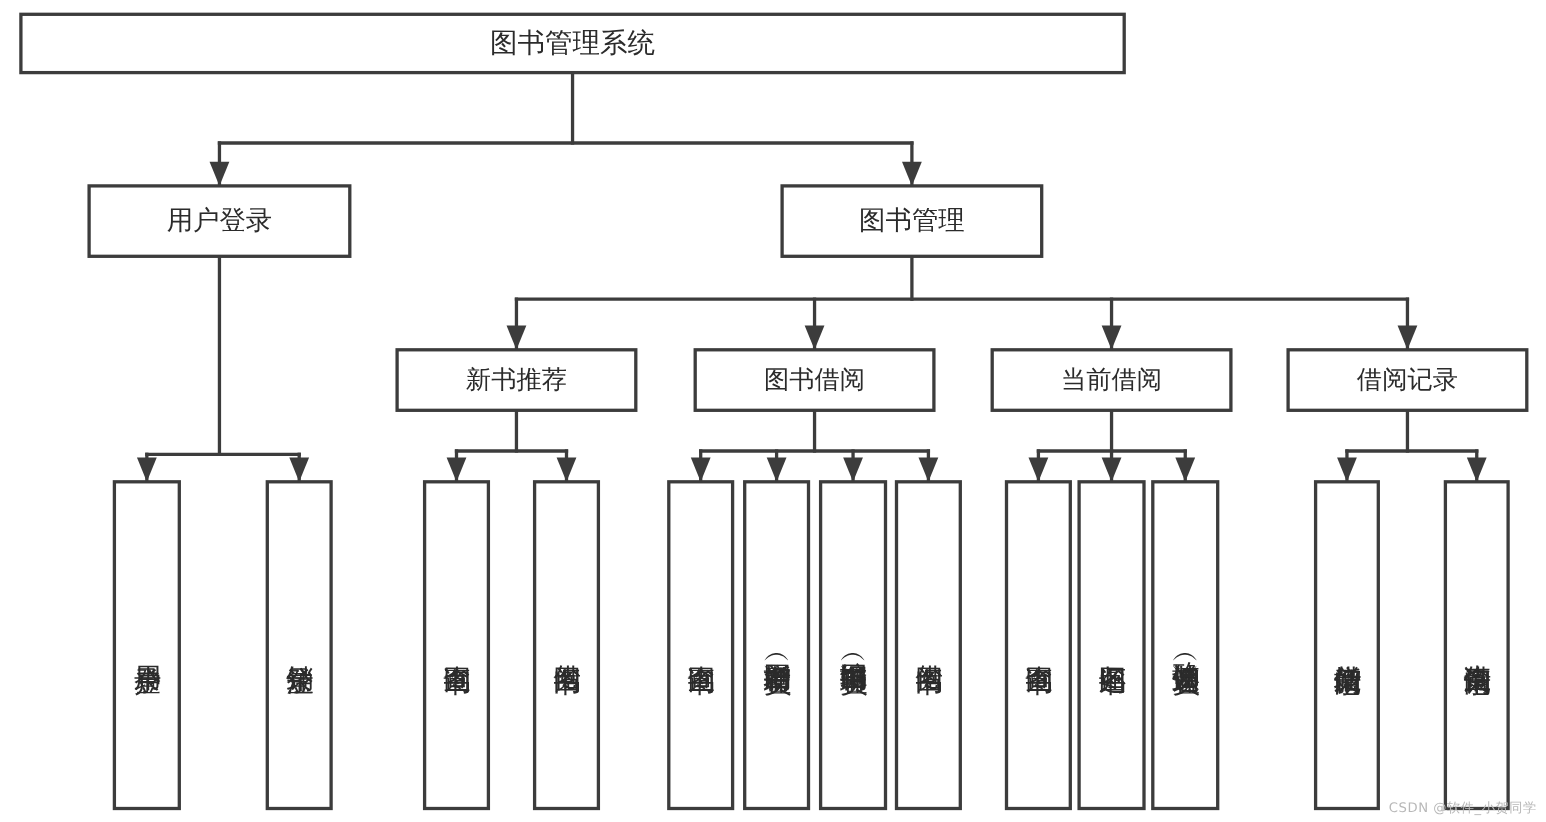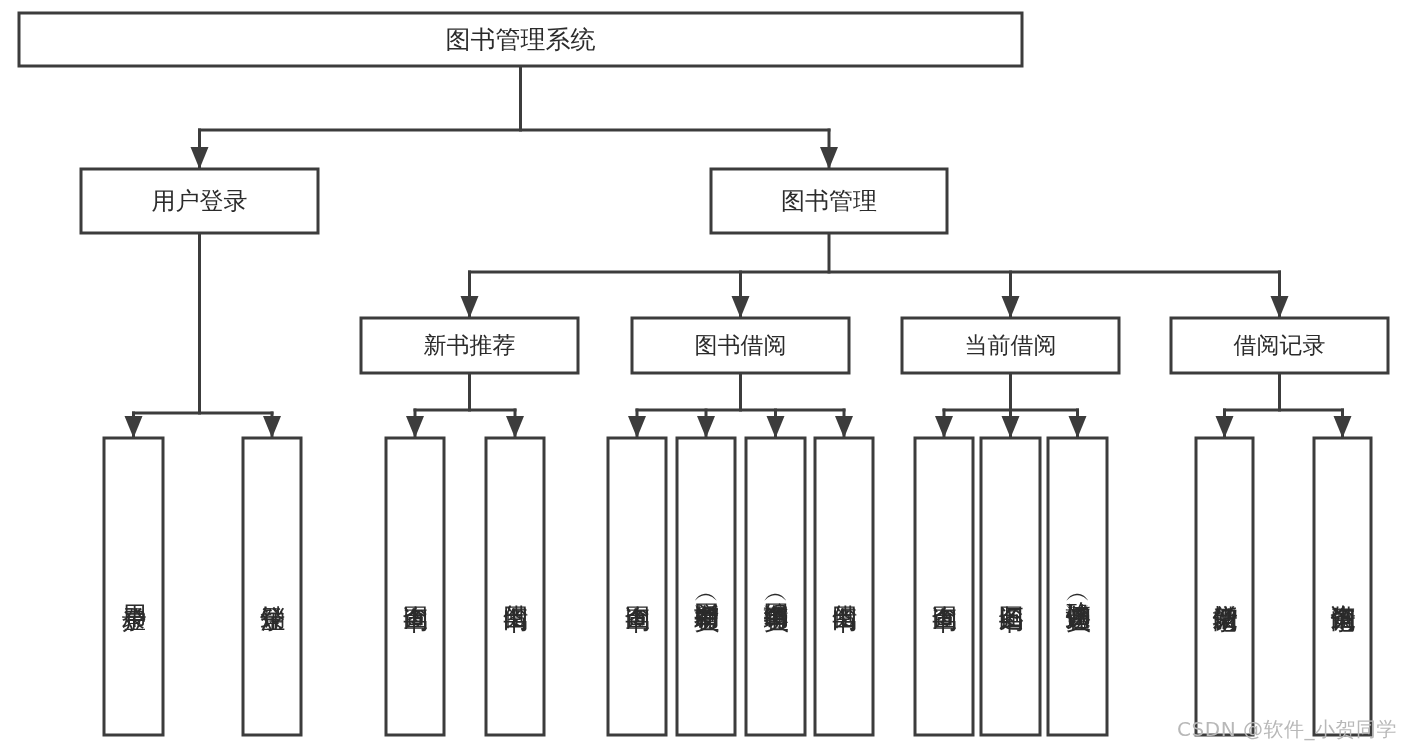--- a/index.html
+++ b/index.html
@@ -35,21 +35,21 @@
     font-size:25px;
     line-height:1.06;
     color:#2b2b2b;
     letter-spacing:1px;
     white-space:nowrap;
   }
   #watermark{
     position:absolute;
     right:8px;bottom:4px;
     font-family:"DejaVu Sans","Liberation Sans",sans-serif;
-    font-size:20px;
+    font-size:12px;
     color:#b8b8b8;
     letter-spacing:0.5px;
     white-space:nowrap;
   }
 </style>
 </head>
 <body>
 
 <div id="stage">
 

